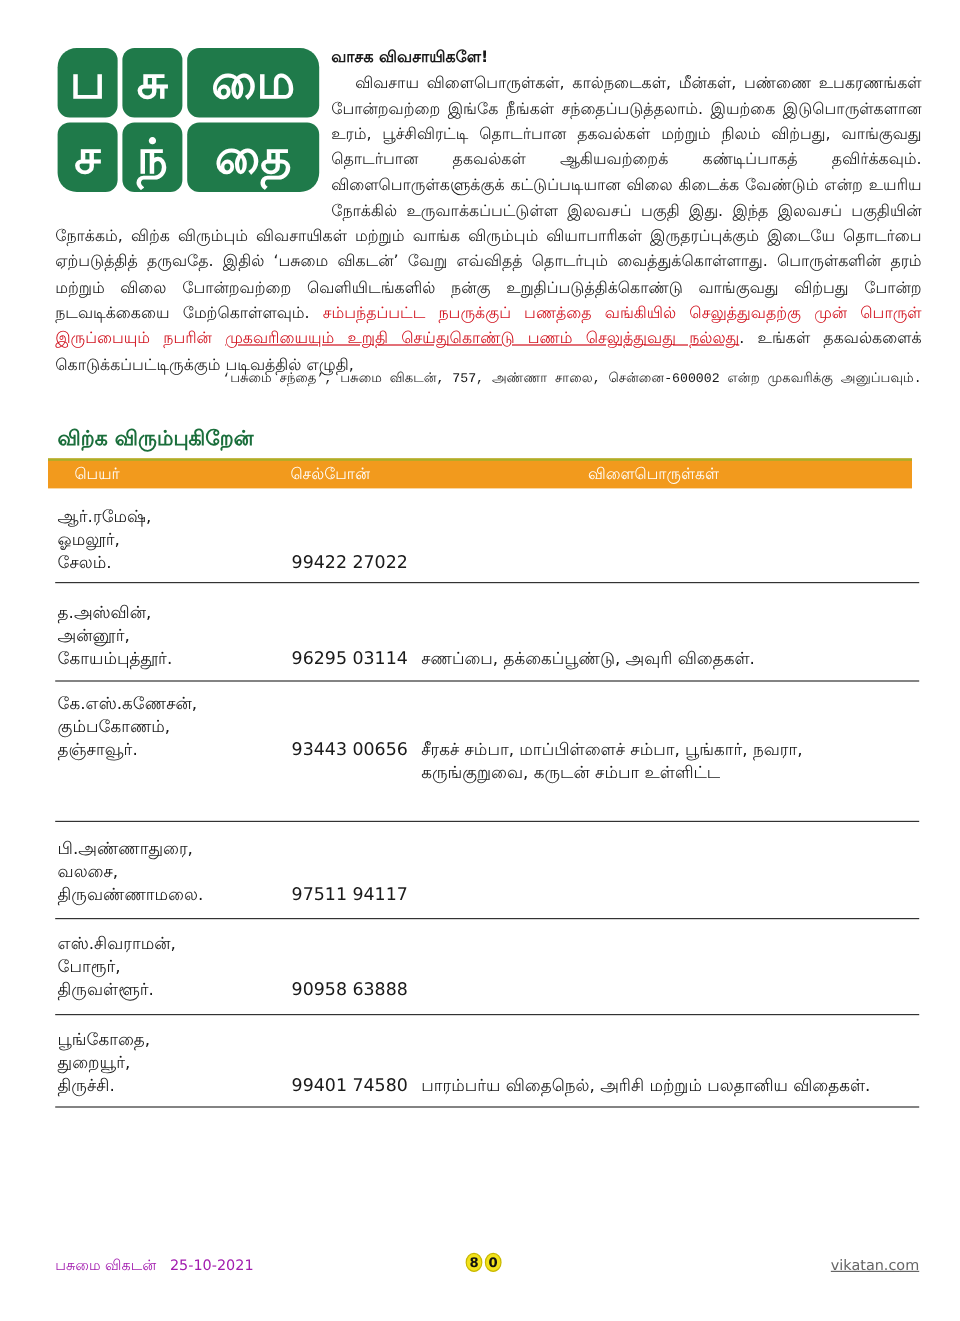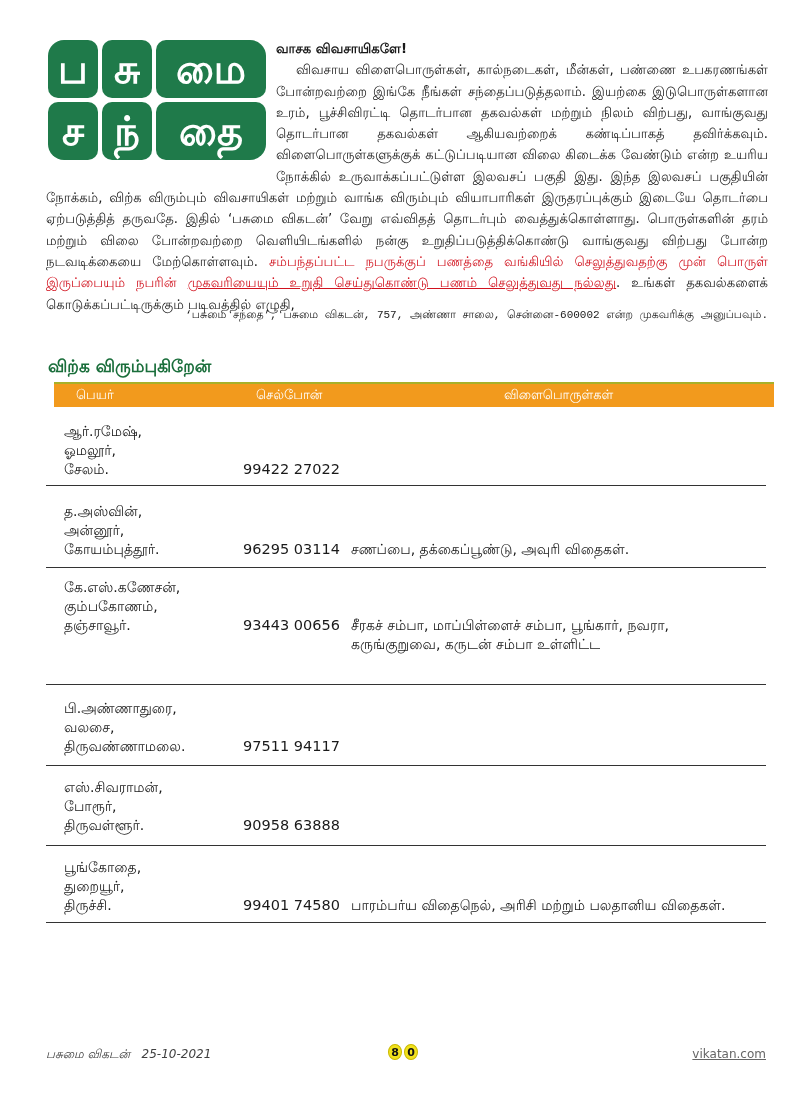--- a/index.html
+++ b/index.html
@@ -20,33 +20,33 @@
   .intro { position: absolute; left: 46px; top: 38px; width: 722px; font-size: 13.2px; line-height: 21.3px; text-align: justify; }
   .intro .float-spacer { float: left; width: 230px; height: 148px; }
   .intro .greet { display: block; padding-left: 20px; font-weight: bold; }
   .intro .indent { display: inline-block; width: 20px; }
   .intro .red { color: #d1121e; }
   .intro .red-u { color: #d1121e; text-decoration: underline; }
   .address { position: absolute; left: 46px; top: 309px; width: 722px; font-size: 11px; text-align: right; font-family: Liberation Mono, monospace; }
 
   .section-title { position: absolute; left: 48px; top: 356px; font-size: 17px; font-weight: bold; color: #1a6e3b; }
 
-  .table-header { position: absolute; left: 54px; top: 382px; width: 720px; height: 25px; background: #f29a1d;
+  .table-header { position: absolute; left: 40px; top: 382px; width: 720px; height: 25px; background: #f29a1d;
     border-top: 2px solid #a8b02a; display: flex; align-items: center; color: #ffffff; font-size: 13px; }
   .th-name { position: absolute; left: 22px; }
   .th-phone { position: absolute; left: 202px; }
   .th-products { position: absolute; left: 450px; }
 
   .rows { position: absolute; left: 46px; top: 408px; width: 720px; }
   .row { position: relative; border-bottom: 1.5px solid #333; font-size: 14px; line-height: 19px; }
-  .row .name { position: absolute; left: 2px; margin-left: 16px; }
+  .row .name { position: absolute; left: 2px; }
   .row .phone { position: absolute; left: 197px; font-size: 14.5px; }
   .row .prod { position: absolute; left: 305px; }
 
-  .footer-left { position: absolute; left: 46px; top: 1047px; font-size: 12px; color: #404040; font-style: italic; }
+  .footer-left { position: absolute; left: 46px; top: 1047px; font-size: 12px; color: #a21caf; }
   .footer-page { position: absolute; left: 388px; top: 1044px; display: flex; gap: 2px; }
   .pg-digit { width: 14px; height: 16px; border-radius: 50%; background: #f2e21c; border: 1px solid #c9b800;
     font-size: 11px; font-weight: bold; display: flex; align-items: center; justify-content: center; color: #111; }
   .footer-right { position: absolute; right: 34px; top: 1047px; font-size: 12px; color: #666; text-decoration: underline; }
 </style>
 </head>
 <body>
 
 <div class="logo">
   <div class="logo-row">

